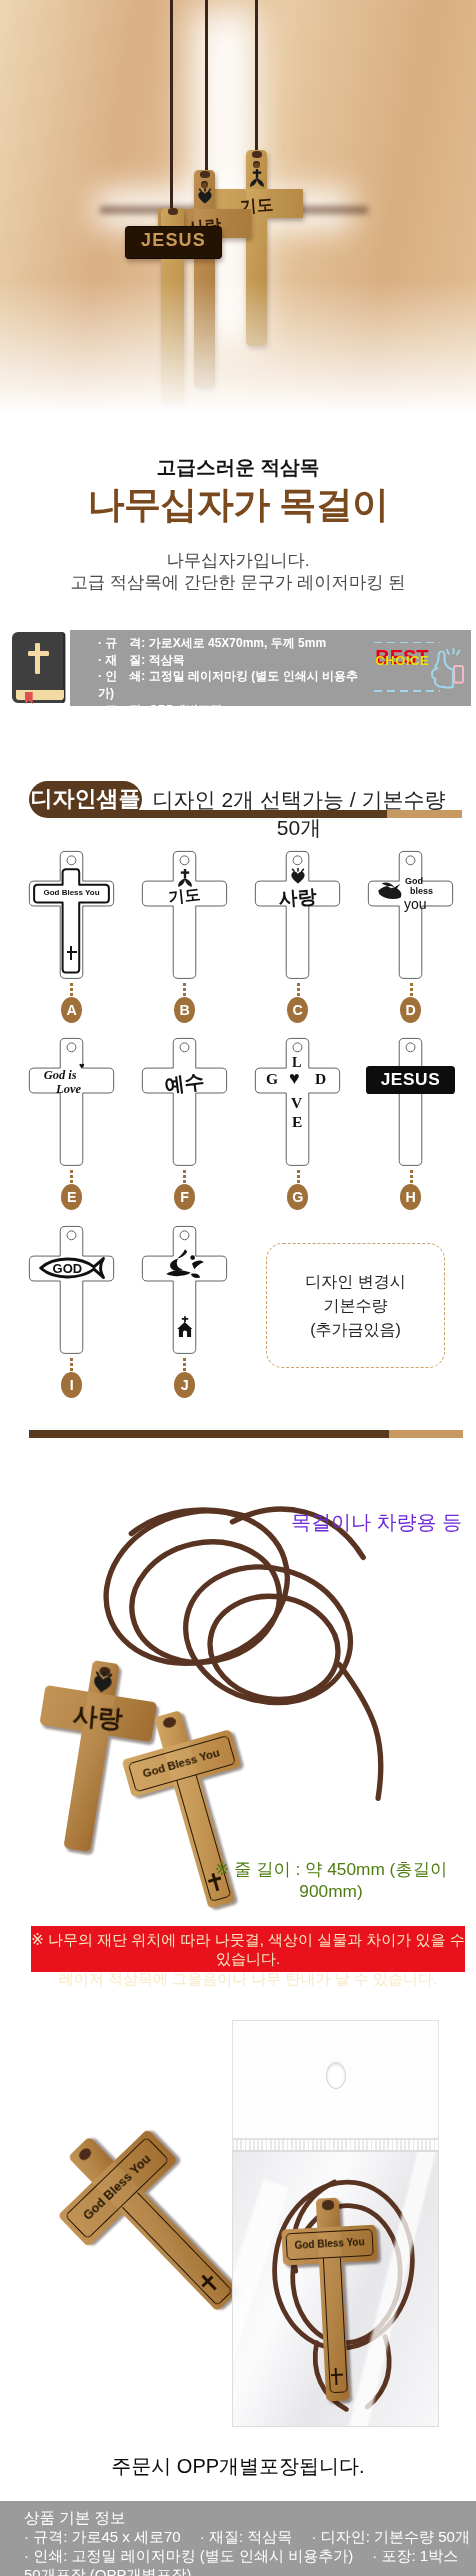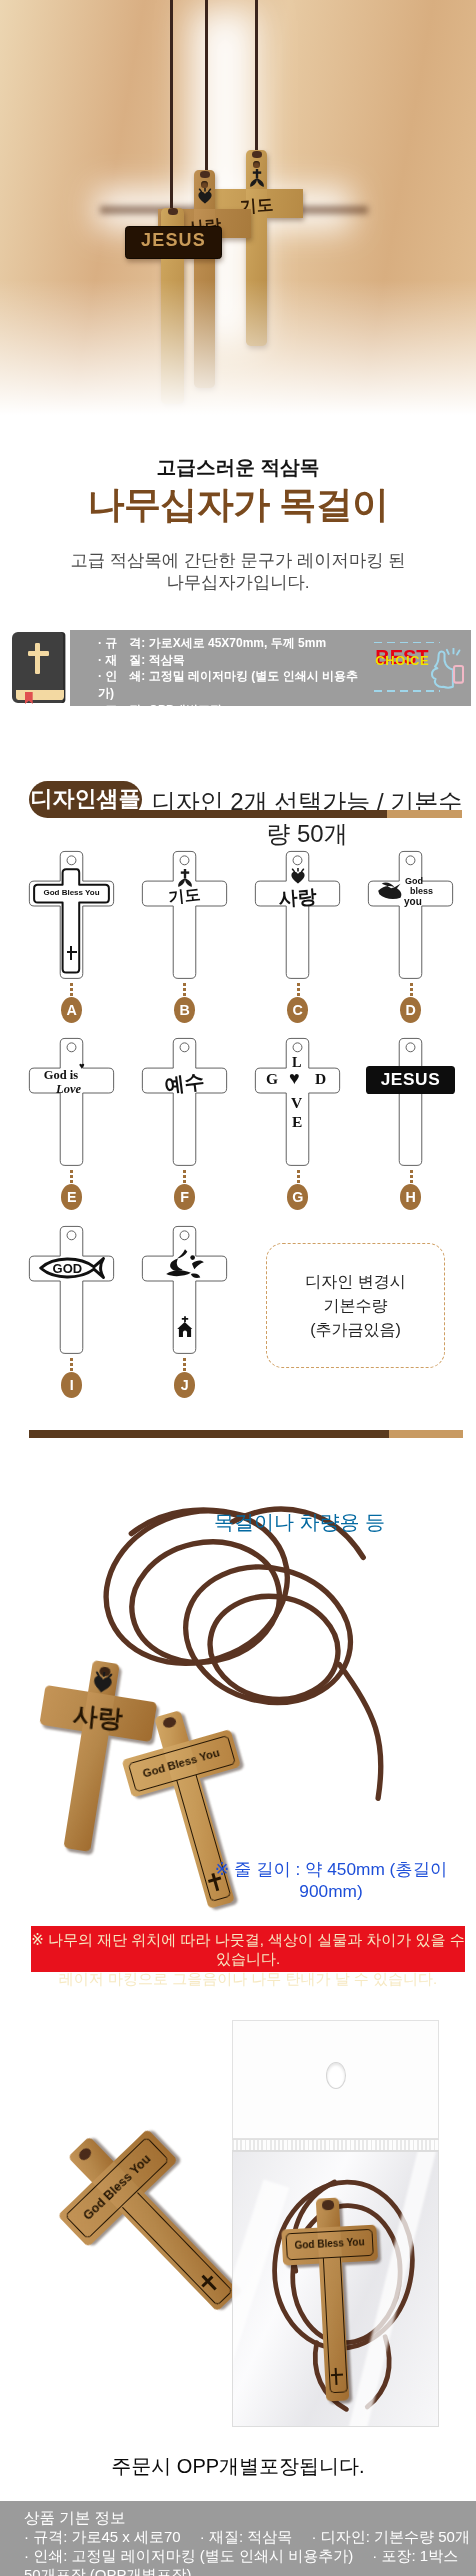--- a/index.html
+++ b/index.html
@@ -48,42 +48,42 @@
   .badge{left:374px;top:638px;width:95px;height:62px;}
   .badge-dash{height:1.8px;background:repeating-linear-gradient(90deg,#9fd6ea 0 8.3px,transparent 8.3px 13px);}
   .badge-best{font-size:20px;font-weight:900;color:#e60012;letter-spacing:0;}
   .badge-choice{font-size:13px;font-weight:900;color:#efe400;letter-spacing:0.6px;}
 
   
   .pill{left:29px;top:781px;width:113px;height:37px;background:#5a3a1e;border-radius:18.5px;
         color:#fff;font-size:22px;font-weight:bold;text-align:center;line-height:36px;z-index:3;}
   .hbar{left:107px;top:810px;width:355px;height:7.7px;
         background:linear-gradient(90deg,#5a3a1e 0 79%,#c89a62 79% 100%);z-index:2;}
-  .hnote{left:149px;top:786px;width:316px;text-align:center;font-size:24px;color:#222;}
+  .hnote{left:141px;top:786px;width:316px;text-align:center;font-size:21px;color:#222;}
 
   
   .sample{width:89px;height:131px;}
   .s-ov{position:absolute;left:0;top:0;width:89px;height:131px;}
   .dots{width:0;height:13px;border-left:3px dotted #a0703a;}
   .oval{width:21.4px;height:26px;border-radius:50%;background:#a0703a;color:#fff;
         font-size:14.3px;font-weight:bold;text-align:center;line-height:26px;}
   .eng{color:#111;}
   .kr-callig{font-weight:bold;color:#111;}
   .mini-cross-v{width:2.4px;height:14.3px;background:#111;}
   .mini-cross-h{width:9.5px;height:2.4px;background:#111;}
   .plaqueH{left:0px;top:29px;width:89px;height:28px;background:#0d0d0d;border-radius:3.6px;
            color:#fff;font-weight:900;font-size:17.3px;text-align:center;line-height:27px;letter-spacing:0.6px;}
   .dashed-box{left:266px;top:1243px;width:179px;height:125px;border:1.8px dashed #cf9f63;border-radius:16.7px;
               box-sizing:border-box;text-align:center;font-size:16px;color:#222;line-height:24px;padding-top:26px;}
   .divider2{left:29px;top:1430px;width:434px;height:7.7px;
             background:linear-gradient(90deg,#5a3a1e 0 83%,#c89a62 83% 100%);}
 
   
-  .adj-text{left:214px;top:1508px;width:256px;text-align:left;font-size:20px;color:#0369a1;line-height:28px;}
-  .cord-note{left:197px;top:1857px;width:268px;text-align:center;font-size:17.3px;color:#1d4ed8;}
+  .adj-text{left:206px;top:1508px;width:256px;text-align:right;font-size:20px;color:#6d28d9;line-height:28px;}
+  .cord-note{left:197px;top:1857px;width:268px;text-align:center;font-size:17.3px;color:#4d7c0f;}
   .pcross{filter:drop-shadow(3px 3.6px 1.2px rgba(40,20,8,.45));}
   .pwood{background:linear-gradient(105deg,#c49457 0%,#b5874a 45%,#a06c2f 100%);}
   .pwood2{background:linear-gradient(105deg,#d2a766 0%,#c79a58 45%,#b5813f 100%);}
   .inner-line{border:1.8px solid #241503;box-sizing:border-box;}
   .engraved{color:#241503;font-weight:bold;}
 
   
   .warn{left:31px;top:1926px;width:434px;height:46px;background:#e8111c;color:#f6e9c2;
         text-align:center;font-size:15px;line-height:19.7px;padding-top:3.6px;box-sizing:border-box;}
 
@@ -196,22 +196,22 @@
       <div class="abs wood wstem" style="left:36px;top:21.4px;width:22.6px;height:175px"></div>
       <div class="abs jesus-plaque" style="left:0;top:18px;width:95px;height:31px">JESUS</div>
     </div>
 
     <div class="abs hero-fade"></div>
   </div>
 
   <div class="abs eyebrow">고급스러운 적삼목</div>
   <div class="abs main-title">나무십자가 목걸이</div>
   <div class="abs desc">
+    <div>나무십자가입니다.</div>
     <div>고급 적삼목에 간단한 문구가 레이저마킹 된</div>
-    <div>나무십자가입니다.</div>
   </div>
 
   <div class="abs info-box"></div>
   <div class="abs bible">
     <div class="abs bible-body"></div>
     <div class="abs bible-pages"></div>
     <div class="abs bible-cross-v"></div>
     <div class="abs bible-cross-h"></div>
     <div class="abs bookmark"></div>
   </div>
@@ -274,31 +274,31 @@
   <div class="abs sample" style="left:366px;top:850px">
     <svg width="89" height="131" viewBox="0 0 150 220">
         <use href="#crossShape"></use>
       </svg>
     <div class="s-ov">
       <svg class="abs" style="left:10.7px;top:30px" width="27" height="22.6" viewBox="0 0 46 38">
           <use href="#doveIcon"></use>
         </svg>
       <div class="abs eng" style="left:39px;top:26px;font-size:9px;font-weight:bold">God</div>
       <div class="abs eng" style="left:44px;top:36px;font-size:9px;font-weight:bold">bless</div>
-      <div class="abs eng" style="left:38px;top:46px;font-size:10px;font-weight:bold">you</div>
+      <div class="abs eng" style="left:38px;top:46px;font-size:14px;font-weight:normal">you</div>
     </div>
   </div>
 
   <div class="abs sample" style="left:27px;top:1037px">
     <svg width="89" height="131" viewBox="0 0 150 220">
         <use href="#crossShape"></use>
       </svg>
     <div class="s-ov" style="font-family:'Liberation Serif','DejaVu Serif',serif">
       <div class="abs eng" style="left:52px;top:24px;font-size:9.5px">♥</div>
-      <div class="abs eng" style="left:16.7px;top:31px;font-size:12.5px;font-weight:bold;">God is</div>
+      <div class="abs eng" style="left:16.7px;top:31px;font-size:12.5px;font-weight:bold;font-style:italic">God is</div>
       <div class="abs eng" style="left:29px;top:45px;font-size:12.5px;font-weight:bold;font-style:italic">Love</div>
     </div>
   </div>
 
   <div class="abs sample" style="left:140px;top:1037px">
     <svg width="89" height="131" viewBox="0 0 150 220">
         <use href="#crossShape"></use>
       </svg>
     <div class="s-ov">
       <div class="abs kr-callig" style="left:0;top:33px;width:89px;text-align:center;font-size:20px;transform:rotate(-7deg)">예수</div>
@@ -419,21 +419,21 @@
     <div class="abs" style="left:50px;top:171px;width:12.5px;height:3px;background:#241503"></div>
   </div>
 
   <div class="abs adj-text">
     <div>목걸이나 차량용 등</div>
   </div>
   <div class="abs cord-note">※ 줄 길이 : 약 450mm (총길이 900mm)</div>
 
   <div class="abs warn">
     <div>※ 나무의 재단 위치에 따라 나뭇결, 색상이 실물과 차이가 있을 수 있습니다.</div>
-    <div>레이저 마킹으로 그을음이나 나무 탄내가 날 수 있습니다.</div>
+    <div>레이저 적삼목에 그을음이나 나무 탄내가 날 수 있습니다.</div>
   </div>
 
   <div class="abs" style="left:42px;top:2111px;width:220px;height:226px">
     <div class="abs pcross" style="left:48px;top:6px;width:125px;height:214px;transform:rotate(-44deg)">
       <div class="abs pwood wtab" style="left:48px;top:0;width:30px;height:37px"></div>
       <div class="abs" style="left:56px;top:4.8px;width:13px;height:10.7px;background:#4a2b1a;border-radius:45%"></div>
       <div class="abs pwood" style="left:0;top:35px;width:125px;height:44px;border-radius:4.8px"></div>
       <div class="abs pwood wstem" style="left:48px;top:35px;width:30px;height:180px"></div>
       <div class="abs inner-line" style="left:5.4px;top:40px;width:114px;height:33px;border-radius:4.8px"></div>
       <div class="abs" style="left:52px;top:74px;width:20px;height:136px;border-left:1.8px solid #241503;border-right:1.8px solid #241503;border-bottom:1.8px solid #241503;border-radius:0 0 4.8px 4.8px"></div>

